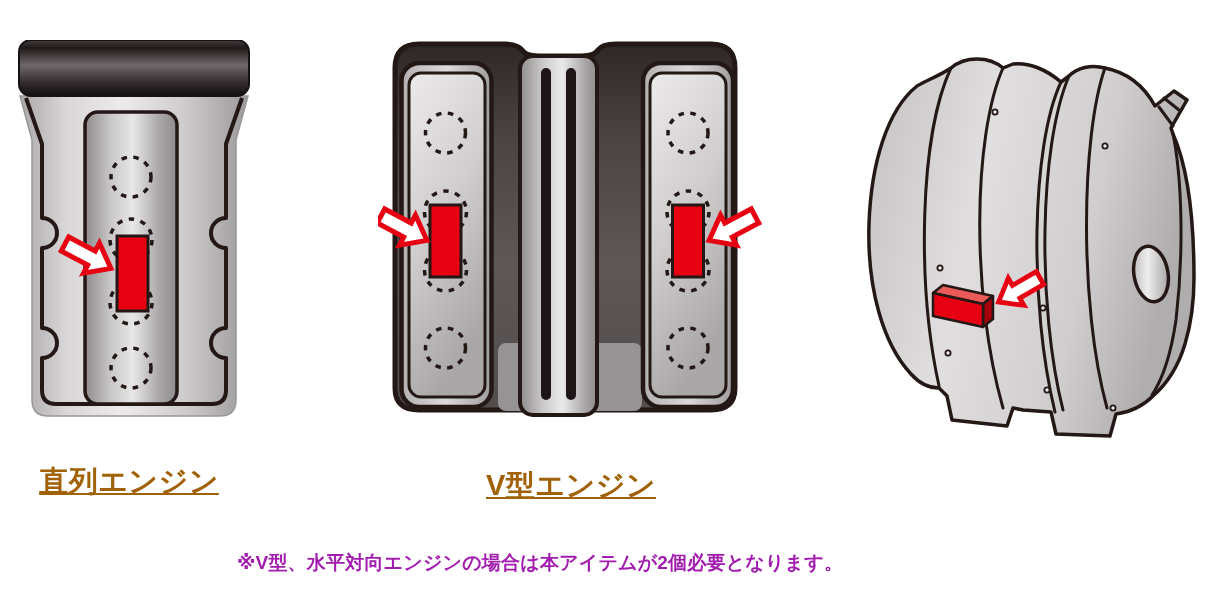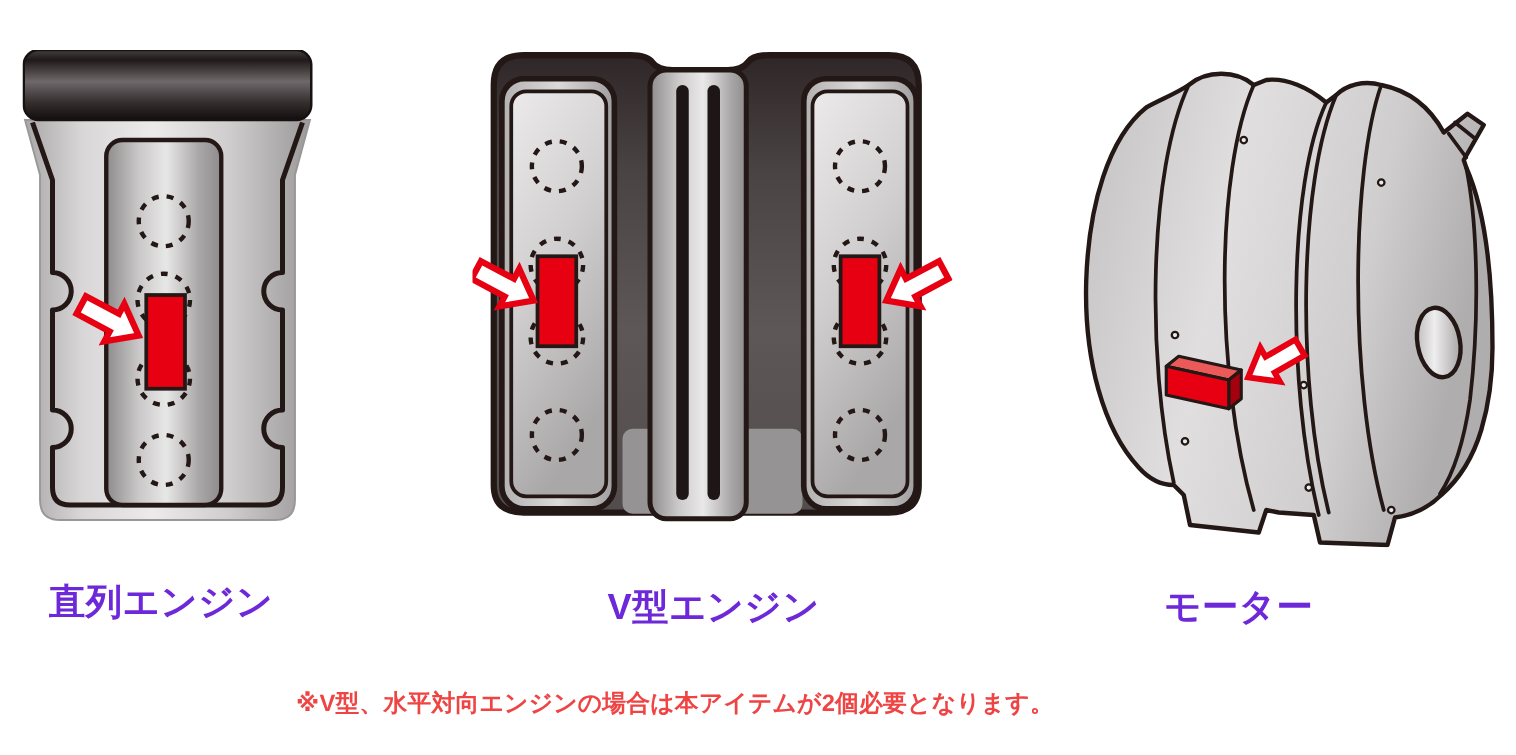--- a/index.html
+++ b/index.html
@@ -6,26 +6,26 @@
   body{
     width:1213px;height:604px;background:#ffffff;
     font-family:"Liberation Sans","DejaVu Sans",sans-serif;
     position:relative;overflow:hidden;
   }
   .stage{position:absolute;inset:0;}
   .fig{position:absolute;}
   .fig svg{display:block;}
   .fig-label{
     position:absolute;transform:translateX(-50%);
-    font-size:29px;font-weight:bold;color:#6d28d9;
-    white-space:nowrap;letter-spacing:0.5px;
+    font-size:29px;font-weight:bold;color:#a16207;
+    white-space:nowrap;letter-spacing:0.5px;text-decoration:underline;
   }
   .note{
     position:absolute;transform:translateX(-50%);
-    font-size:19px;font-weight:bold;color:#ef4444;
+    font-size:19px;font-weight:bold;color:#a21caf;
     white-space:nowrap;letter-spacing:0.2px;
   }
 </style>
 </head>
 <body>
 
 <div class="stage">
 
   <div class="fig" style="left:18px;top:40px;">
     <svg width="236" height="395" viewBox="0 0 236 395">
@@ -191,17 +191,16 @@
         <path d="M128,258 L138,250 L138,273 L128,281 Z" fill="#a5000e"></path>
         <path d="M78,247 L128,258 L128,281 L78,270 Z" fill="#e60012"></path>
       </g>
 
       <path d="M0,-8 L30,-8 L30,-17 L52,0 L30,17 L30,8 L0,8 Z" transform="translate(185,232) rotate(150) scale(0.92)" fill="#ffffff" stroke="#e60012" stroke-width="5.2"></path>
     </svg>
   </div>
 
   <div class="fig-label" style="left:129px;top:462px;">直列エンジン</div>
   <div class="fig-label" style="left:571px;top:466px;text-align:right;">V型エンジン</div>
-  <div class="fig-label" style="left:991px;top:466px;">モーター</div>
 
   <div class="note" style="left:540px;top:550px;">※V型、水平対向エンジンの場合は本アイテムが2個必要となります。</div>
 
 </div>
 
 </body></html>

